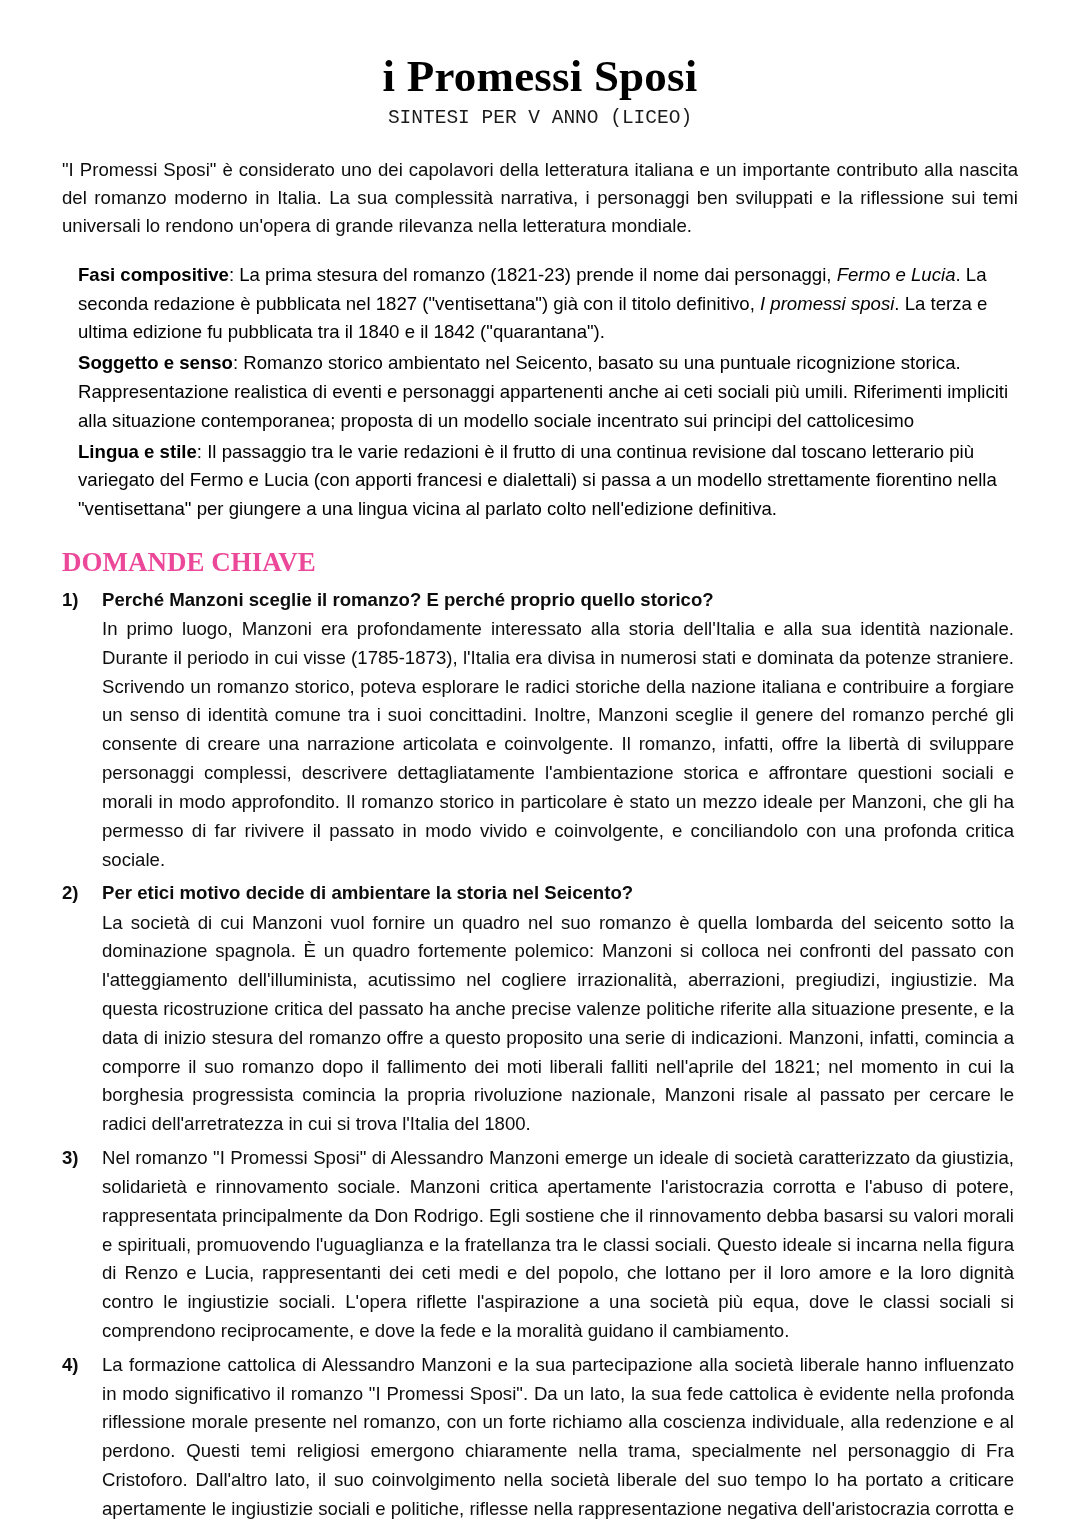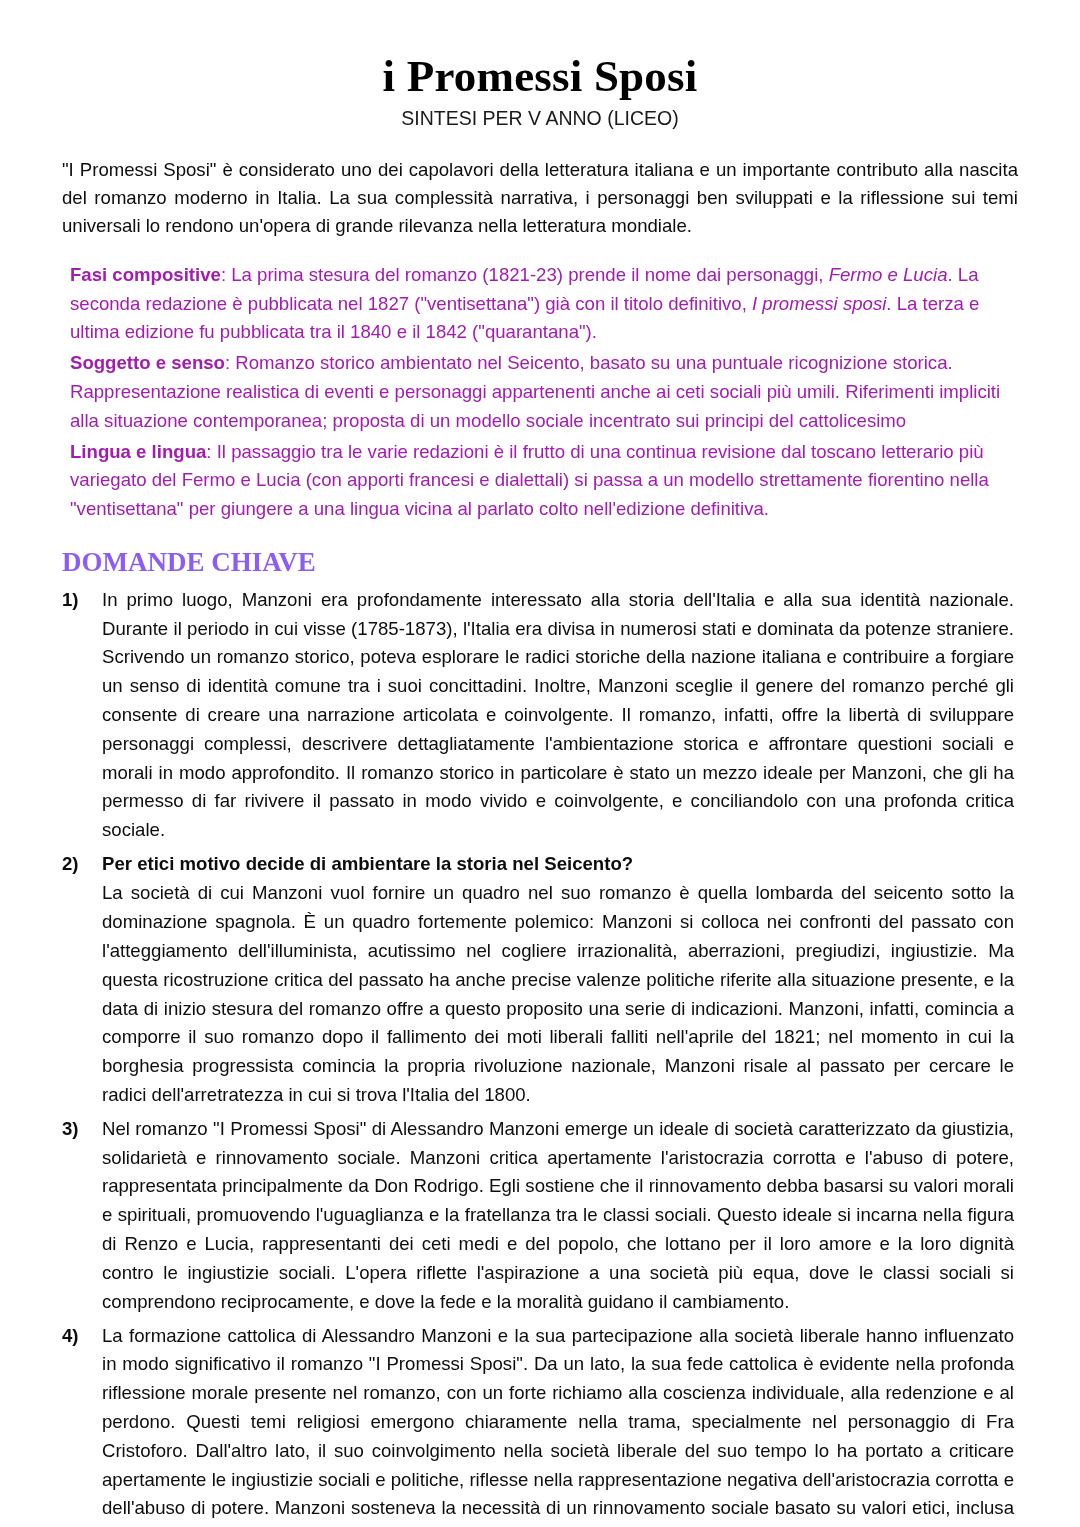--- a/index.html
+++ b/index.html
@@ -32,21 +32,21 @@
   .doc-title {
     font-family: "Liberation Serif", serif;
     font-weight: bold;
     font-size: 45px;
     line-height: 1.08;
     letter-spacing: 0.2px;
     margin: 0 0 6px 0;
     color: #000;
   }
   .doc-subtitle {
-    font-family: Liberation Sans, sans-serif;
+    font-family: Liberation Mono, monospace;
     font-weight: normal;
     font-size: 19.5px;
     line-height: 1.2;
     margin: 0;
     color: #1a1a1a;
   }
 
   
   .intro {
     font-size: 18.6px;
@@ -57,38 +57,38 @@
     color: #0d0d0d;
   }
 
   .fact-block {
     margin: 0 0 4px 0;
   }
   .fact-para {
     font-size: 18.6px;
     line-height: 1.55;
     text-align: left;
-    margin: 0 0 2px 8px;
-    color: #a21caf;
+    margin: 0 0 2px 16px;
+    color: #000000;
   }
   .fact-para .lead {
     font-weight: bold;
   }
   .fact-para em {
     font-style: italic;
   }
 
   
   .section-heading {
     font-family: "Liberation Serif", serif;
     font-weight: bold;
     font-size: 27px;
     line-height: 1.25;
     margin: 22px 0 6px 0;
-    color: #8b5cf6;
+    color: #ec4899;
   }
 
   
   .qa-list {
     margin: 0;
     padding: 0;
     list-style: none;
   }
   .qa-item {
     position: relative;
@@ -137,29 +137,30 @@
   <p class="intro">"I Promessi Sposi" è considerato uno dei capolavori della letteratura italiana e un importante contributo alla nascita del romanzo moderno in Italia. La sua complessità narrativa, i personaggi ben sviluppati e la riflessione sui temi universali lo rendono un'opera di grande rilevanza nella letteratura mondiale.</p>
 
   <section class="fact-block">
     <p class="fact-para">
       <span class="lead">Fasi compositive</span><span>: </span><span><span>La prima stesura del romanzo (1821-23) prende il nome dai personaggi, </span><em>Fermo e Lucia</em><span>. La seconda redazione è pubblicata nel 1827 ("ventisettana") già con il titolo definitivo, </span><em>I promessi sposi</em><span>. La terza e ultima edizione fu pubblicata tra il 1840 e il 1842 ("quarantana").</span></span>
     </p>
     <p class="fact-para">
       <span class="lead">Soggetto e senso</span><span>: </span><span><span>Romanzo storico ambientato nel Seicento, basato su una puntuale ricognizione storica. Rappresentazione realistica di eventi e personaggi appartenenti anche ai ceti sociali più umili. Riferimenti impliciti alla situazione contemporanea; proposta di un modello sociale incentrato sui principi del cattolicesimo</span></span>
     </p>
     <p class="fact-para">
-      <span class="lead">Lingua e lingua</span><span>: </span><span><span>Il passaggio tra le varie redazioni è il frutto di una continua revisione dal toscano letterario più variegato del Fermo e Lucia (con apporti francesi e dialettali) si passa a un modello strettamente fiorentino nella "ventisettana" per giungere a una lingua vicina al parlato colto nell'edizione definitiva.</span></span>
+      <span class="lead">Lingua e stile</span><span>: </span><span><span>Il passaggio tra le varie redazioni è il frutto di una continua revisione dal toscano letterario più variegato del Fermo e Lucia (con apporti francesi e dialettali) si passa a un modello strettamente fiorentino nella "ventisettana" per giungere a una lingua vicina al parlato colto nell'edizione definitiva.</span></span>
     </p>
   </section>
 
   <h2 class="section-heading">DOMANDE CHIAVE</h2>
 
   <ol class="qa-list">
     <li class="qa-item">
       <span class="qa-number">1)</span>
+      <div class="qa-question">Perché Manzoni sceglie il romanzo? E perché proprio quello storico?</div>
       <div class="qa-answer">In primo luogo, Manzoni era profondamente interessato alla storia dell'Italia e alla sua identità nazionale. Durante il periodo in cui visse (1785-1873), l'Italia era divisa in numerosi stati e dominata da potenze straniere. Scrivendo un romanzo storico, poteva esplorare le radici storiche della nazione italiana e contribuire a forgiare un senso di identità comune tra i suoi concittadini. Inoltre, Manzoni sceglie il genere del romanzo perché gli consente di creare una narrazione articolata e coinvolgente. Il romanzo, infatti, offre la libertà di sviluppare personaggi complessi, descrivere dettagliatamente l'ambientazione storica e affrontare questioni sociali e morali in modo approfondito. Il romanzo storico in particolare è stato un mezzo ideale per Manzoni, che gli ha permesso di far rivivere il passato in modo vivido e coinvolgente, e conciliandolo con una profonda critica sociale.</div>
     </li>
     <li class="qa-item">
       <span class="qa-number">2)</span>
       <div class="qa-question">Per etici motivo decide di ambientare la storia nel Seicento?</div>
       <div class="qa-answer">La società di cui Manzoni vuol fornire un quadro nel suo romanzo è quella lombarda del seicento sotto la dominazione spagnola. È un quadro fortemente polemico: Manzoni si colloca nei confronti del passato con l'atteggiamento dell'illuminista, acutissimo nel cogliere irrazionalità, aberrazioni, pregiudizi, ingiustizie. Ma questa ricostruzione critica del passato ha anche precise valenze politiche riferite alla situazione presente, e la data di inizio stesura del romanzo offre a questo proposito una serie di indicazioni. Manzoni, infatti, comincia a comporre il suo romanzo dopo il fallimento dei moti liberali falliti nell'aprile del 1821; nel momento in cui la borghesia progressista comincia la propria rivoluzione nazionale, Manzoni risale al passato per cercare le radici dell'arretratezza in cui si trova l'Italia del 1800.</div>
     </li>
     <li class="qa-item">
       <span class="qa-number">3)</span>
       <div class="qa-answer">Nel romanzo "I Promessi Sposi" di Alessandro Manzoni emerge un ideale di società caratterizzato da giustizia, solidarietà e rinnovamento sociale. Manzoni critica apertamente l'aristocrazia corrotta e l'abuso di potere, rappresentata principalmente da Don Rodrigo. Egli sostiene che il rinnovamento debba basarsi su valori morali e spirituali, promuovendo l'uguaglianza e la fratellanza tra le classi sociali. Questo ideale si incarna nella figura di Renzo e Lucia, rappresentanti dei ceti medi e del popolo, che lottano per il loro amore e la loro dignità contro le ingiustizie sociali. L'opera riflette l'aspirazione a una società più equa, dove le classi sociali si comprendono reciprocamente, e dove la fede e la moralità guidano il cambiamento.</div>

